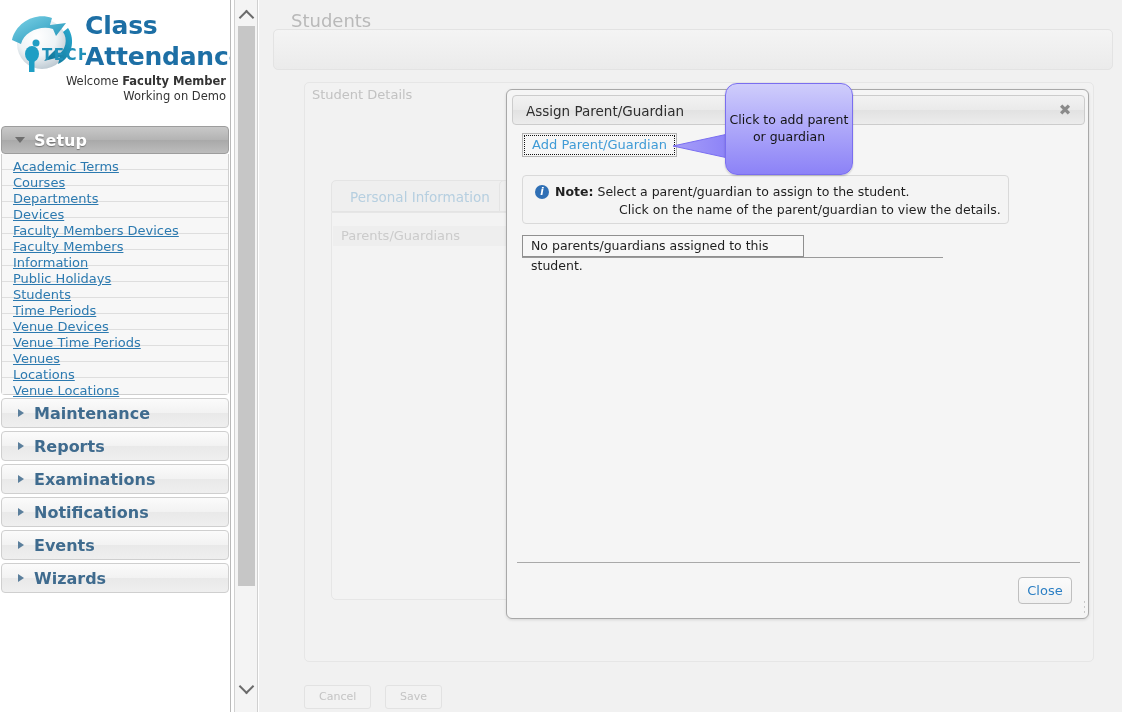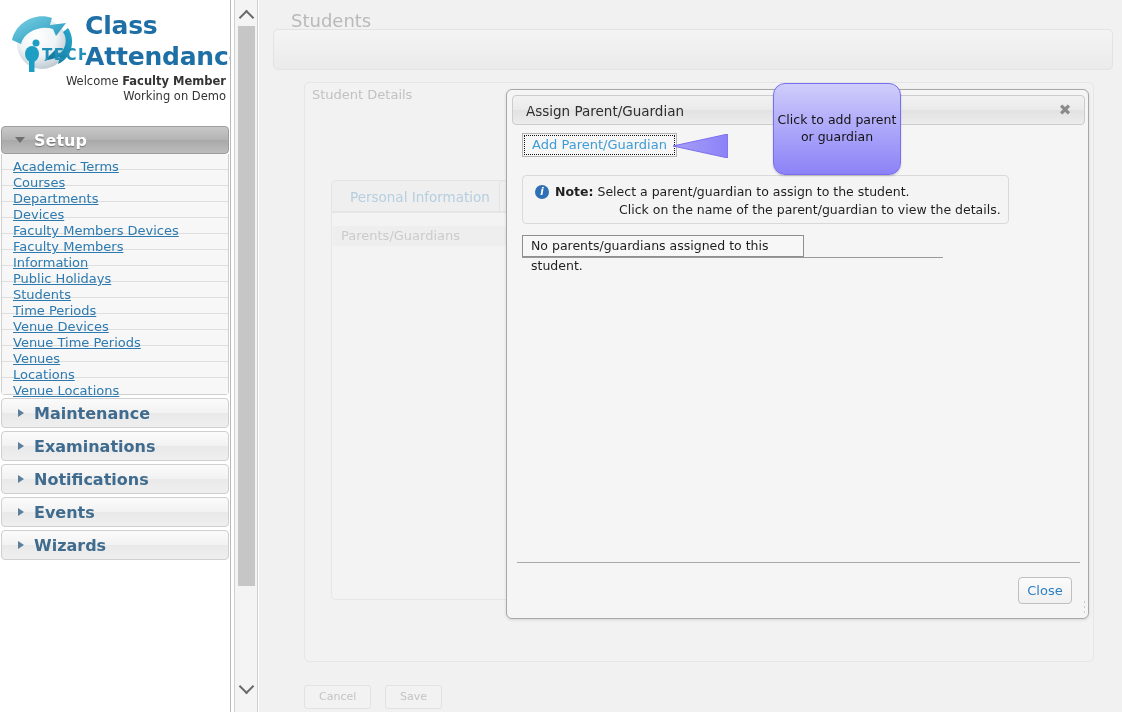--- a/index.html
+++ b/index.html
@@ -477,21 +477,20 @@
   #tooltip {
     position: absolute;
     left: 725px; top: 83px;
     width: 128px; height: 92px;
     background: linear-gradient(to bottom, #cfcdfb 0%, #b5b0fa 38%, #8c82f7 100%);
     border: 1px solid #7a6ef0;
     border-radius: 12px;
     box-sizing: border-box;
     box-shadow: 0 1px 2px rgba(0,0,0,0.2);
     z-index: 40;
-    margin-left: 48px;
   }
   #tooltip-text {
     position: absolute;
     left: 0; top: 27px;
     width: 100%;
     text-align: center;
     font-size: 12.5px;
     color: #141414;
     line-height: 17px;
   }
@@ -580,20 +579,24 @@
       <div class="nav-item">
         <a>Venue Locations</a></div>
     </div>
 
     <div class="accordion-header collapsed">
       <span class="acc-arrow right"></span>
       <span>Maintenance</span>
     </div>
     <div class="accordion-header collapsed">
       <span class="acc-arrow right"></span>
+      <span>Reports</span>
+    </div>
+    <div class="accordion-header collapsed">
+      <span class="acc-arrow right"></span>
       <span>Examinations</span>
     </div>
     <div class="accordion-header collapsed">
       <span class="acc-arrow right"></span>
       <span>Notifications</span>
     </div>
     <div class="accordion-header collapsed">
       <span class="acc-arrow right"></span>
       <span>Events</span>
     </div>

